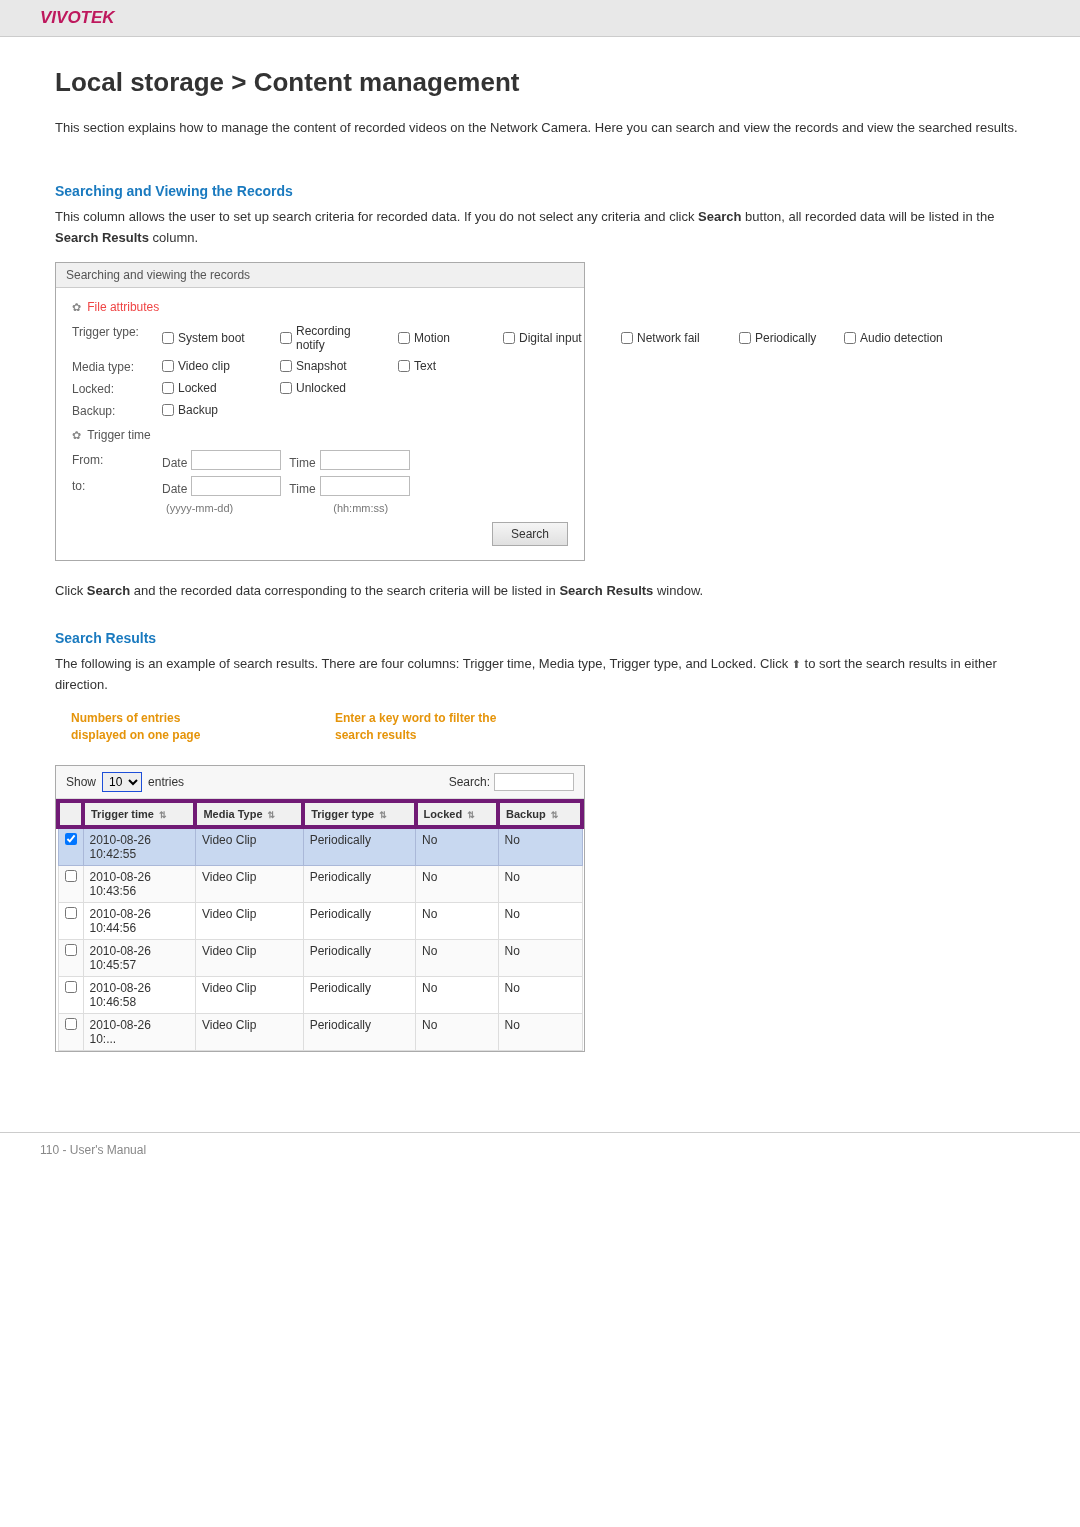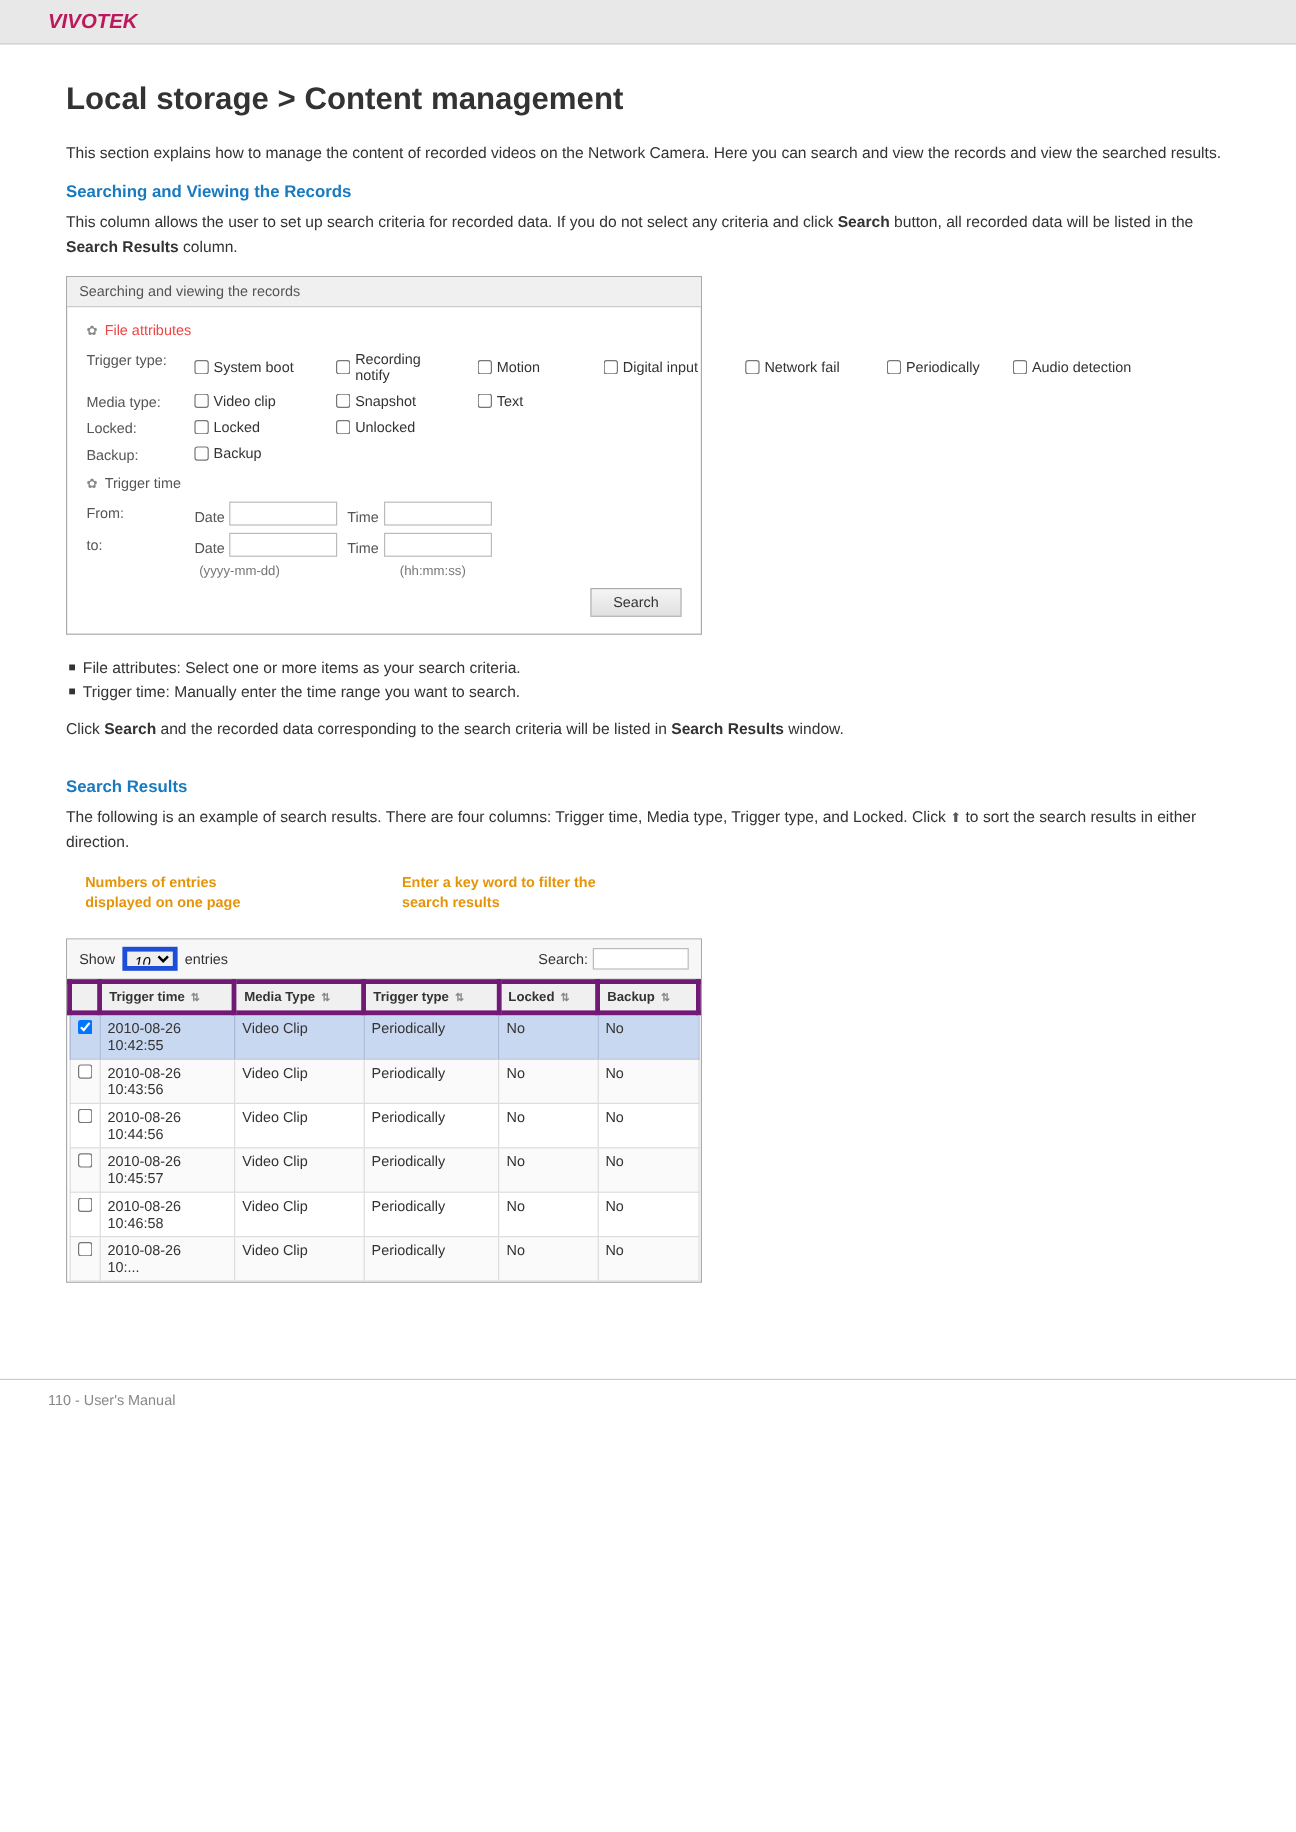--- a/index.html
+++ b/index.html
@@ -33,21 +33,21 @@
     .page-title {
       font-size: 26px;
       font-weight: bold;
       color: #333;
       margin-bottom: 20px;
     }
 
     .intro-text {
       font-size: 13px;
       color: #333;
-      margin-bottom: 12px;
+      margin-bottom: 44px;
       line-height: 1.6;
     }
 
     
     .section-heading {
       font-size: 14px;
       font-weight: bold;
       color: #1a7abf;
       margin-bottom: 8px;
     }
@@ -224,23 +224,22 @@
       align-items: center;
       gap: 6px;
       padding: 6px 10px;
       font-size: 12px;
       border-bottom: 1px solid #ddd;
       background: #f7f7f7;
     }
     .results-show-row select {
       font-size: 12px;
       padding: 1px 2px;
-      border: 4px solid #1d4ed8;
+      border: 1px solid #1d4ed8;
       height: 20px;
-      font-style: italic;
     }
     .results-search-label {
       margin-left: auto;
       display: flex;
       align-items: center;
       gap: 4px;
       font-size: 12px;
     }
     .results-search-label input {
       border: 1px solid #bbb;
@@ -449,28 +448,20 @@
           <span style="font-size:11px; color:#777;">(yyyy-mm-dd)</span>
           <span style="font-size:11px; color:#777; margin-left:20px;">(hh:mm:ss)</span>
         </div>
 
         <div class="search-btn-row">
           <button class="search-button">Search</button>
         </div>
       </div>
     </div>
 
-    <div class="bullet-list">
-      <div class="bullet-item">
-        <span>File attributes: Select one or more items as your search criteria.</span>
-      </div>
-      <div class="bullet-item">
-        <span>Trigger time: Manually enter the time range you want to search.</span>
-      </div>
-    </div>
 
     <p class="click-text">
       Click <strong>Search</strong> and the recorded data corresponding to the search criteria will be listed in <strong>Search Results</strong> window.
     </p>
   </div>
 
   <div>
     <div class="section-heading">Search Results</div>
     <p class="section-desc">
       The following is an example of search results. There are four columns: Trigger time, Media type, Trigger type, and Locked. Click <span style="display:inline-block; font-size:11px; color:#555;">⬆</span> to sort the search results in either direction.

